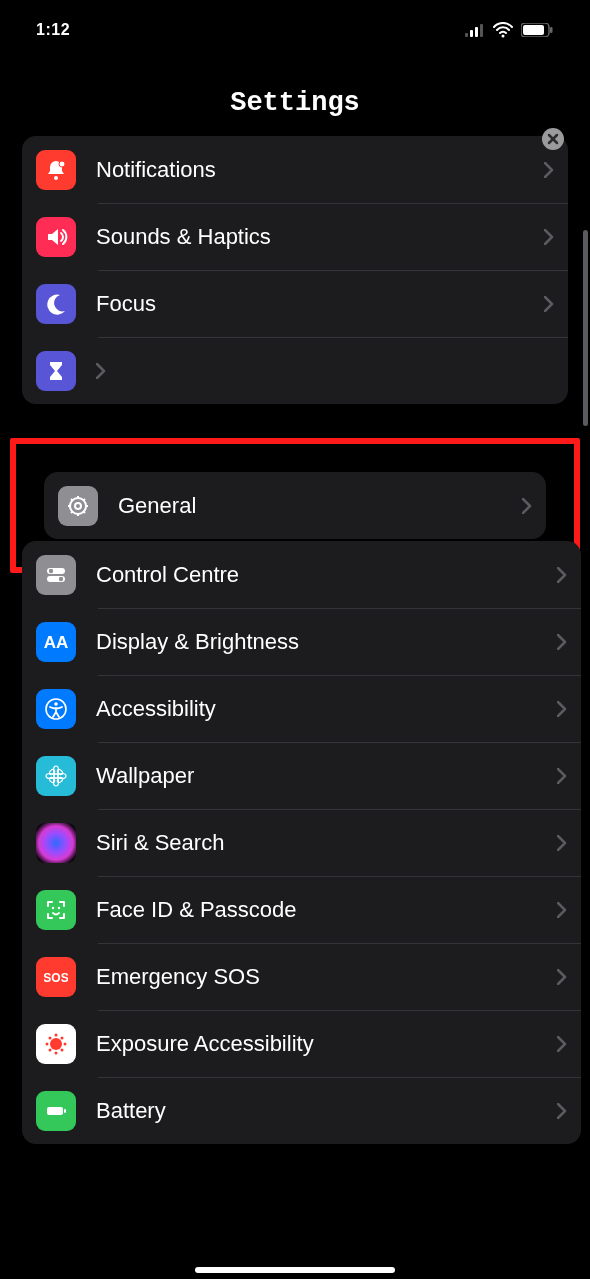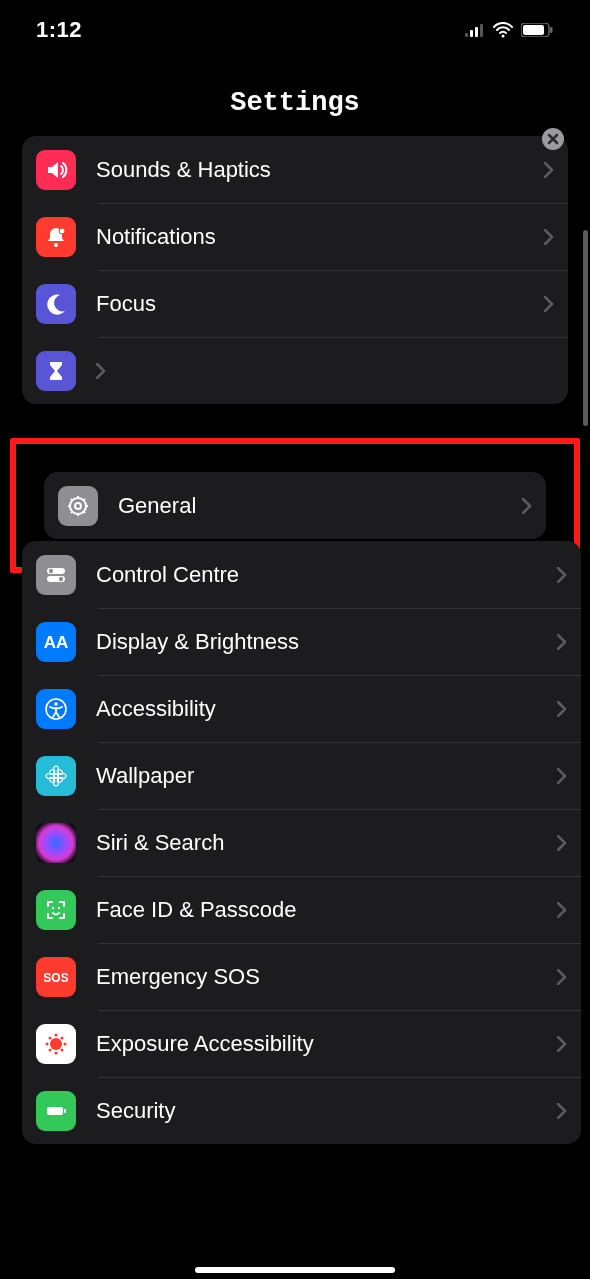--- a/index.html
+++ b/index.html
@@ -1,20 +1,20 @@
 <!DOCTYPE html>
 <html><head>
 <meta charset="utf-8">
 <style>
   * { box-sizing: border-box; margin: 0; padding: 0; }
   html, body { width: 590px; height: 1279px; background: #000; overflow: hidden; font-family: -apple-system, "Helvetica Neue", Arial, sans-serif; color: #fff; }
   .phone { width: 590px; height: 1279px; background: #000; position: relative; }
 
   .status-bar { height: 60px; display: flex; align-items: center; justify-content: space-between; padding: 0 36px 0 36px; }
-  .status-time { font-size: 22px; font-weight: 600; letter-spacing: 0.5px; }
+  .status-time { font-size: 16px; font-weight: 600; letter-spacing: 0.5px; }
   .status-icons { display: flex; align-items: center; gap: 8px; }
 
   .title-area { text-align: center; padding: 28px 0 18px 0; }
   .title-area h1 { font-size: 27px; font-weight: 700; font-family: Liberation Mono, monospace; }
 
   .close-btn { position: absolute; right: 26px; top: 128px; width: 22px; height: 22px; border-radius: 50%; background: #9b9b9d; display: flex; align-items: center; justify-content: center; z-index: 5; }
 
   .group { background: #1c1c1e; border-radius: 14px; margin: 0 22px 38px 22px; overflow: hidden; }
 
   .row { display: flex; align-items: center; height: 67px; padding: 0 14px 0 14px; position: relative; }
@@ -195,37 +195,37 @@
   </div>
 
   <div class="close-btn">
     <svg width="14" height="14" viewBox="0 0 14 14">
         <use href="#i-close"></use>
       </svg>
   </div>
 
   <div class="group">
     <div class="row">
+      <div class="icon bg-red">
+          <svg width="24" height="24" viewBox="0 0 24 24">
+            <use href="#i-bell"></use>
+          </svg>
+        </div>
+      <div class="label">Notifications</div>
+      <svg class="chev" width="10" height="16" viewBox="0 0 10 16">
+          <use href="#i-chevron"></use>
+        </svg>
+    </div>
+    <div class="row">
       <div class="icon bg-pink">
           <svg width="24" height="24" viewBox="0 0 24 24">
             <use href="#i-speaker"></use>
           </svg>
         </div>
       <div class="label">Sounds &amp; Haptics</div>
-      <svg class="chev" width="10" height="16" viewBox="0 0 10 16">
-          <use href="#i-chevron"></use>
-        </svg>
-    </div>
-    <div class="row">
-      <div class="icon bg-red">
-          <svg width="24" height="24" viewBox="0 0 24 24">
-            <use href="#i-bell"></use>
-          </svg>
-        </div>
-      <div class="label">Notifications</div>
       <svg class="chev" width="10" height="16" viewBox="0 0 10 16">
           <use href="#i-chevron"></use>
         </svg>
     </div>
     <div class="row">
       <div class="icon bg-indigo">
           <svg width="24" height="24" viewBox="0 0 24 24">
             <use href="#i-moon"></use>
           </svg>
         </div>
@@ -346,21 +346,21 @@
       <svg class="chev" width="10" height="16" viewBox="0 0 10 16">
           <use href="#i-chevron"></use>
         </svg>
     </div>
     <div class="row">
       <div class="icon bg-green">
           <svg width="24" height="24" viewBox="0 0 24 24">
             <use href="#i-battery"></use>
           </svg>
         </div>
-      <div class="label">Security</div>
+      <div class="label">Battery</div>
       <svg class="chev" width="10" height="16" viewBox="0 0 10 16">
           <use href="#i-chevron"></use>
         </svg>
     </div>
   </div>
 
   <div class="scroll-ind"></div>
   <div class="home-ind"></div>
 </div>
 

